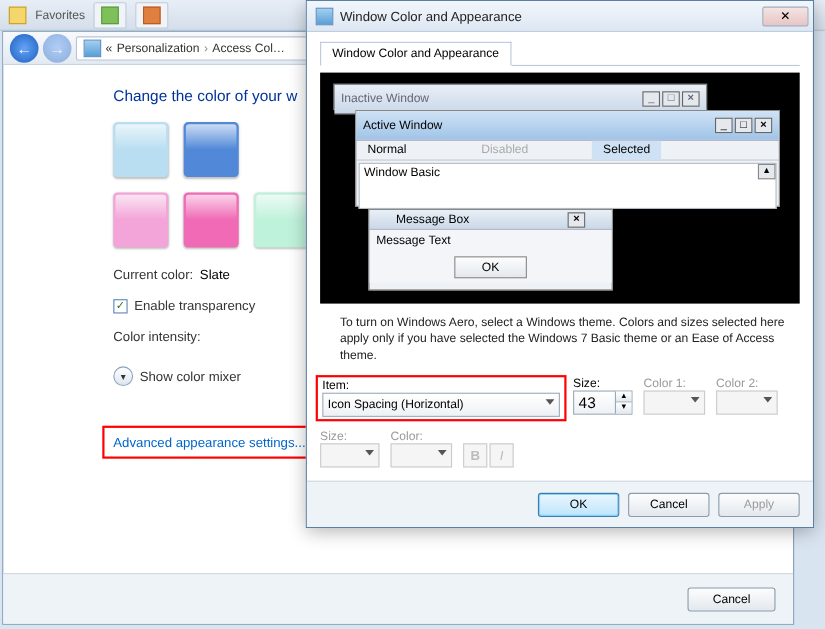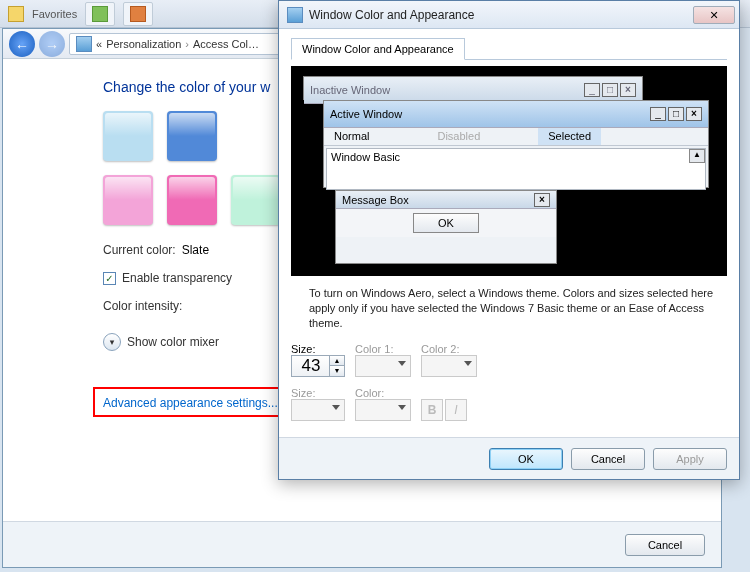--- a/index.html
+++ b/index.html
@@ -53,37 +53,37 @@
 .pw .ctl { width: 16px; height: 14px; border: 1px solid #666; margin-left: 2px; background: #e5e9ee; font-size: 10px; line-height: 12px; text-align: center; }
 .pw-inactive { left: 12px; top: 10px; width: 340px; height: 24px; }
 .pw-inactive .pw-title { color: #667; }
 .pw-active { left: 32px; top: 34px; width: 386px; height: 88px; }
 .pw-menu { height: 18px; border-bottom: 1px solid #c0c8d2; display: flex; font-size: 11px; gap: 48px; }
 .pw-menu span { padding: 2px 10px; }
 .pw-menu .disabled { color: #aaa; }
 .pw-textarea { position: relative; background: #fff; border: 1px solid #b0b8c2; margin: 2px; height: 42px; padding: 2px 4px; font-size: 11px; }
 .pw-textarea .scrollbtn { position: absolute; right: 0; top: 0; height: 14px; width: 16px; border: 1px solid #888; background: #e5e9ee; font-size: 8px; text-align: center; }
 .pw-msgbox { left: 44px; top: 124px; width: 222px; height: 74px; }
-.pw-msgbox .msg-title { height: 18px; background: linear-gradient(#e9eff6, #c9d8e8); border-bottom: 1px solid #aab; font-size: 11px; padding: 2px 6px; display: flex; align-items: center; }
+.pw-msgbox .msg-title { height: 18px; background: linear-gradient(#e9eff6, #c9d8e8); border-bottom: 1px solid #aab; font-size: 11px; padding: 2px 24px; display: flex; align-items: center; }
 .pw-msgbox .msg-title .x2 { margin-left: auto; width: 16px; height: 14px; border: 1px solid #666; background: #e5e9ee; font-size: 10px; line-height: 11px; text-align: center; font-weight: bold; }
 .pw-msgbox .msg-body { font-size: 11px; padding: 4px 6px; background: #f3f5f8; }
 .pw-msgbox .msg-foot { text-align: center; padding: 4px; background: #f3f5f8; }
 .pw-msgbox .msg-foot .btn-s { width: 66px; height: 20px; font-size: 11px; border: 1px solid #888; background: linear-gradient(#fdfdfd, #e3e8ee); }
 
 .hint { font-size: 11px; color: #222; margin: 10px 2px 12px 18px; line-height: 1.35; }
 .form-row { display: flex; gap: 10px; }
 .col { display: flex; flex-direction: column; font-size: 11px; }
 .col-item { width: 220px; }
 .col-size { width: 54px; }
 .col-c { width: 56px; }
 .col-disabled { color: #9a9a9a; }
 .select, .spin, .clrbtn { height: 22px; border: 1px solid #9aa9b8; background: linear-gradient(#fff, #eef1f5); font-size: 11px; padding: 0 4px; display: flex; align-items: center; position: relative; }
 .select .caret, .clrbtn .caret { position: absolute; right: 4px; top: 5px; width: 0; height: 0; border-left: 4px solid transparent; border-right: 4px solid transparent; border-top: 5px solid #555; }
 .select.disabled, .spin.disabled, .clrbtn.disabled { color: #bbb; background: #f5f5f5; border-color: #cacaca; }
-.spin input { border: none; width: 30px; font-size: 17px; background: transparent; text-align: center; outline: none; }
+.spin input { border: none; width: 30px; font-size: 14px; background: transparent; text-align: left; outline: none; }
 .spin .spins { position: absolute; right: 0; top: 0; bottom: 0; width: 15px; display: flex; flex-direction: column; }
 .spin .spins div { flex: 1; border-left: 1px solid #9aa9b8; font-size: 7px; text-align: center; line-height: 9px; background: linear-gradient(#fff, #e2e8ef); }
 .spin .spins div:first-child { border-bottom: 1px solid #9aa9b8; }
 .highlight-item { border: 2px solid #ff0000; padding: 2px 4px; margin: -2px -4px; }
 .form-row2 { margin-top: 10px; display: flex; gap: 10px; }
 .col-font { width: 220px; }
 .bi-btn { width: 22px; height: 22px; border: 1px solid #cacaca; background: #f5f5f5; color: #bbb; font-size: 12px; text-align: center; line-height: 20px; }
 
 .dlg-footer { position: absolute; bottom: 0; left: 0; right: 0; height: 42px; background: #eef3f8; border-top: 1px solid #d0d8e2; display: flex; align-items: center; justify-content: flex-end; gap: 8px; padding: 0 12px; }
 
@@ -200,29 +200,39 @@
           <span>Window Basic</span>
           <span class="scrollbtn">▲</span>
         </div>
       </div>
 
       <div class="pw pw-msgbox">
         <div class="msg-title">
           <span>Message Box</span>
           <span class="x2">×</span>
         </div>
+        <div class="msg-body">Message Text</div>
         <div class="msg-foot">
           <button class="btn-s">OK</button>
         </div>
       </div>
     </div>
 
     <div class="hint">To turn on Windows Aero, select a Windows theme.  Colors and sizes selected here apply only if you have selected the Windows 7 Basic theme or an Ease of Access theme.</div>
 
     <div class="form-row">
+      <div class="col col-item">
+        <div class="highlight-item">
+          <span>Item:</span>
+          <div class="select">
+            <span>Icon Spacing (Horizontal)</span>
+            <span class="caret"></span>
+          </div>
+        </div>
+      </div>
       <div class="col col-size">
         <span>Size:</span>
         <div class="spin">
           <input value="43" style="">
           <div class="spins">
               <div>▲</div>
               <div>▼</div>
             </div>
         </div>
       </div>

